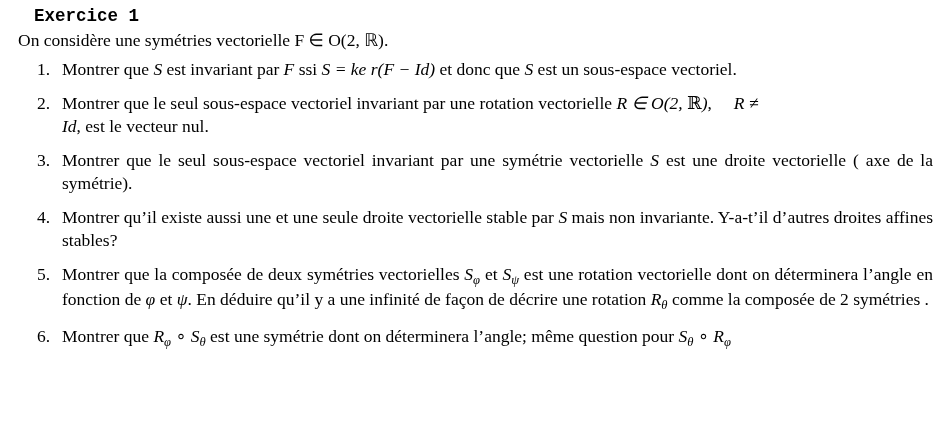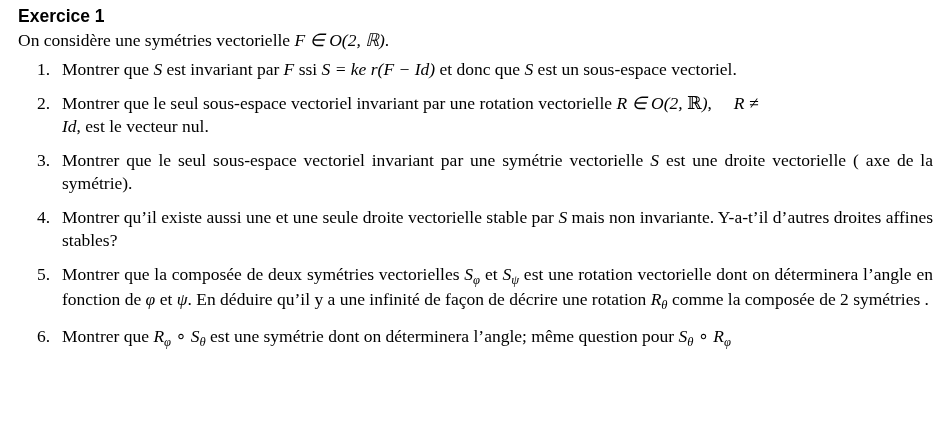--- a/index.html
+++ b/index.html
@@ -15,25 +15,25 @@
     overflow: hidden;
   }
   .page {
     position: relative;
     width: 943px;
     height: 427px;
     padding: 6px 10px 0 18px;
     box-sizing: border-box;
   }
   .ex-title {
-    font-family: Liberation Sans, sans-serif;
+    font-family: Liberation Mono, monospace;
     font-weight: bold;
     font-size: 17.5px;
     line-height: 1.25;
-    margin: 0 0 1px 0;
+    margin: 0 0 1px 16px;
   }
   .intro {
     font-size: 17.5px;
     line-height: 1.3;
     margin: 0 0 6px 0;
   }
   ol.problems {
     list-style: none;
     margin: 0;
     padding: 0;
@@ -58,21 +58,20 @@
   }
   .body-text {
     display: block;
     text-align: justify;
     text-justify: inter-word;
   }
   i, .it {
     font-style: italic;
   }
   .mathvar {
-    font-style: italic;
     margin-top: 36px;
   }
   .bb {
     font-family: "DejaVu Serif", serif;
     font-style: normal;
   }
   .sub {
     font-size: 0.72em;
     vertical-align: -0.28em;
     font-style: italic;

